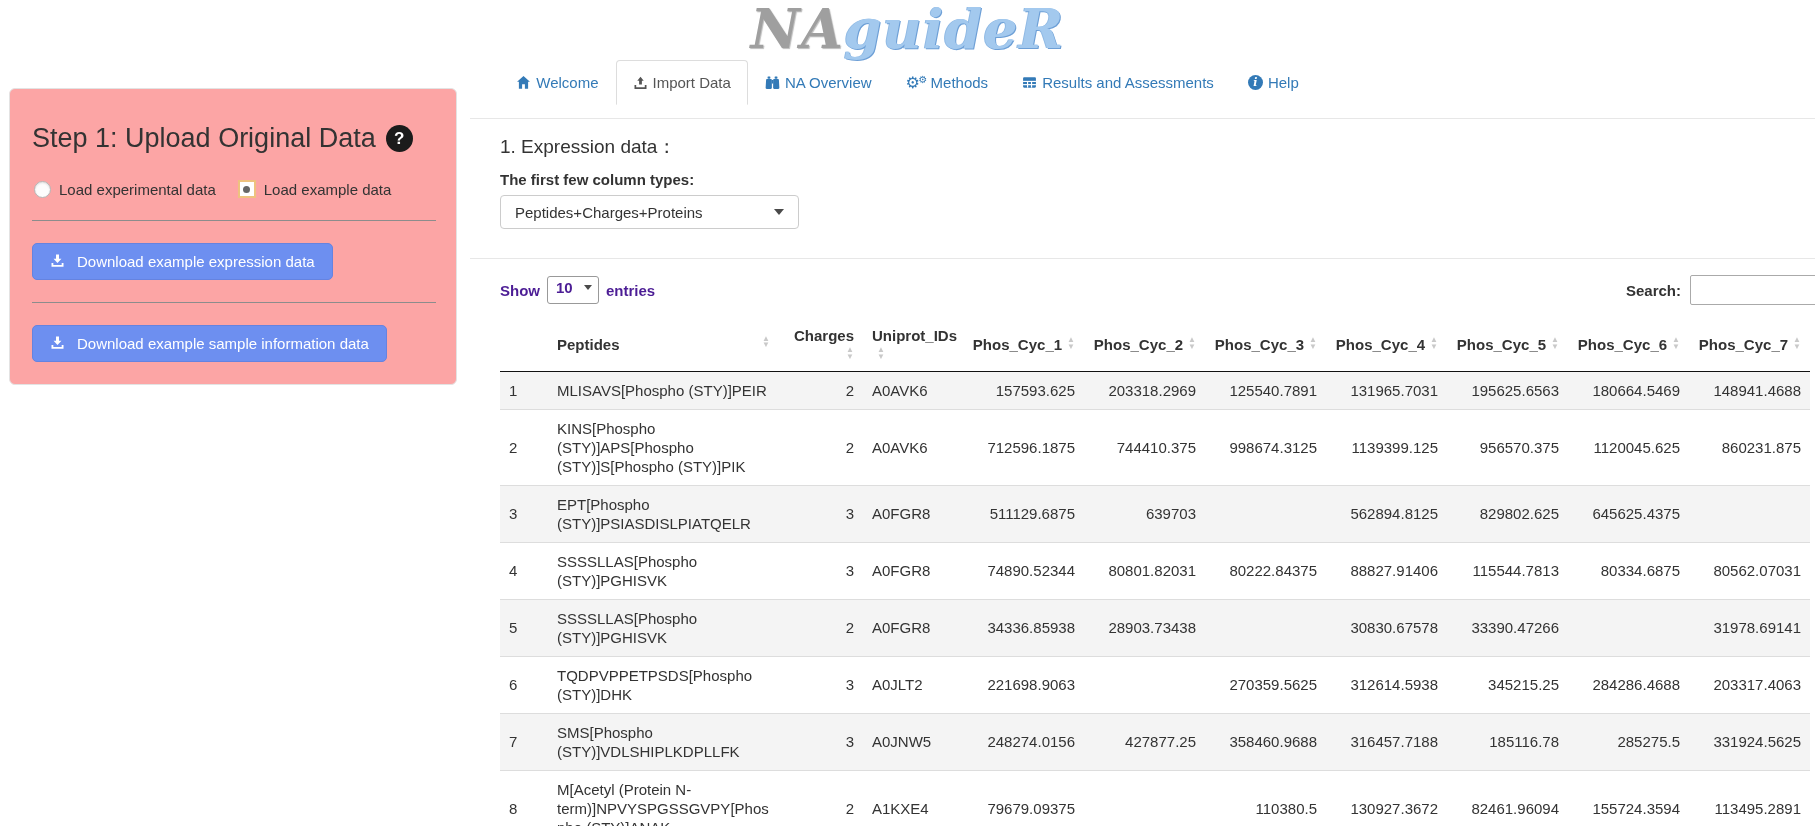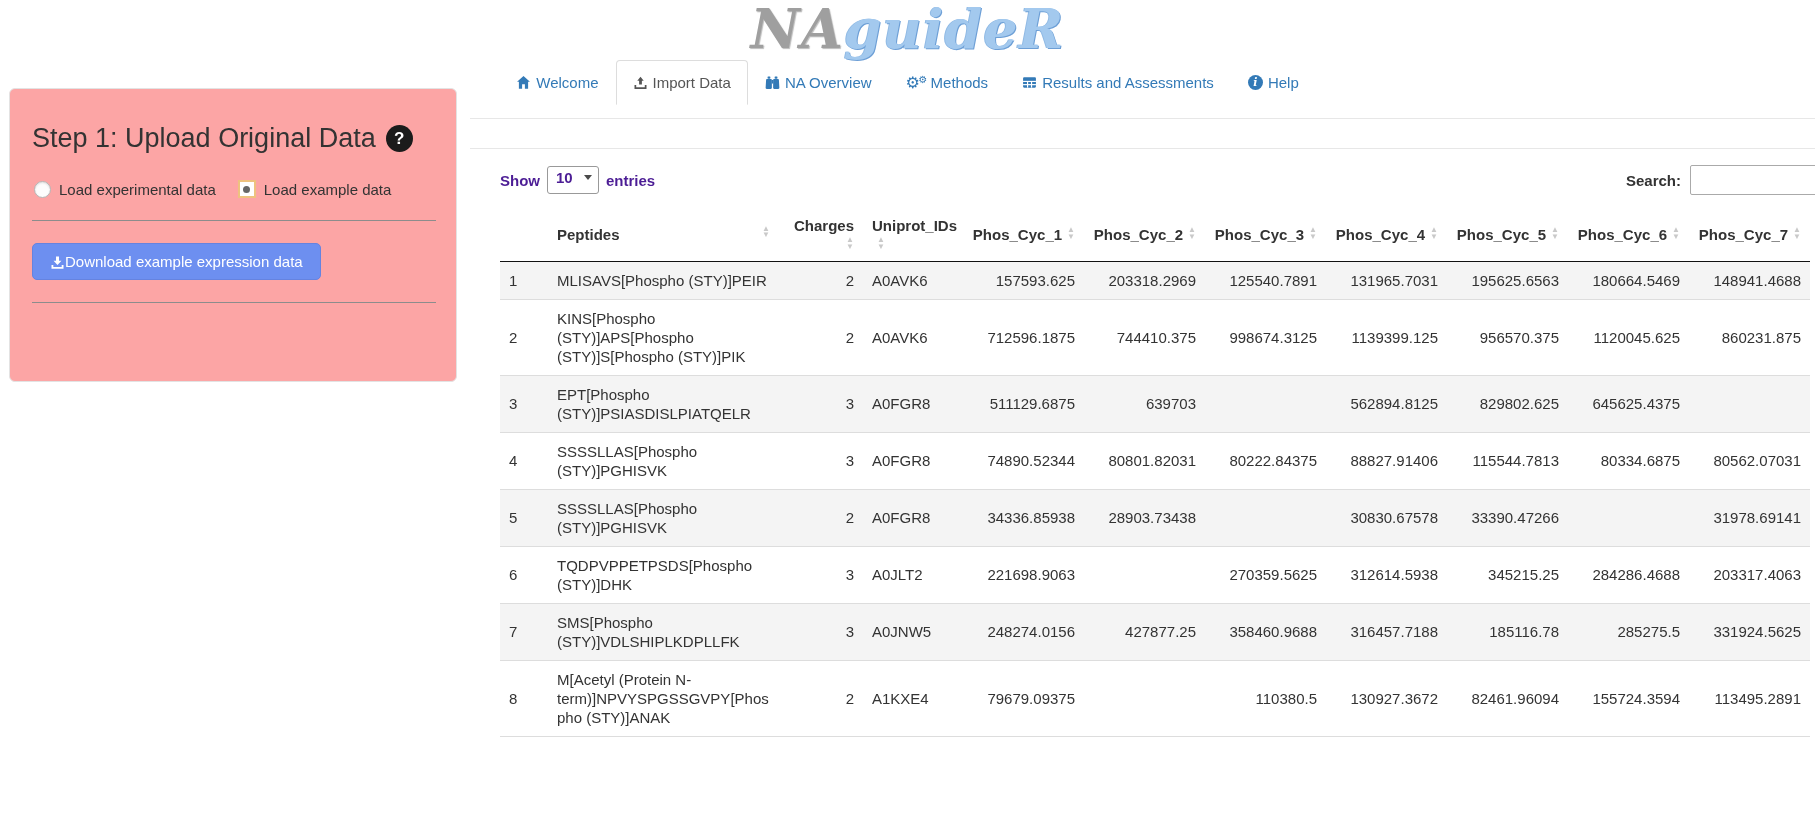--- a/index.html
+++ b/index.html
@@ -55,21 +55,21 @@
     width:15px;height:15px;border-radius:50%;border:1px solid #b5b5b5;
     background:#fdfdfd;flex:none;box-shadow:inset 0 1px 2px rgba(0,0,0,.12);
   }
   .radio-sq{
     width:14px;height:14px;border:2px solid #eec27f;background:#fff;flex:none;
     display:flex;align-items:center;justify-content:center;
   }
   .radio-dot{width:7px;height:7px;border-radius:50%;background:#666;}
   .sidebar hr{border:0;border-top:1px solid #8c8c8c;margin:22px 0;}
   .dl-btn{
-    display:inline-flex;align-items:flex-end;gap:0;border:1px solid #6583e0;
+    display:inline-flex;align-items:flex-start;gap:12px;border:1px solid #6583e0;
     background:#6d8ff0;color:#fff;font-size:15px;border-radius:5px;
     padding:9px 17px;cursor:pointer;font-family:inherit;
   }
   .dl-btn svg{display:block;}
   
   .main{flex:1;min-width:0;padding:30px 0 0 0;margin-left:13px;}
   .main .inner{padding-left:30px;}
   .main hr{border:0;border-top:1px solid #e7e7e7;margin:0;}
   .section-title{font-size:19px;font-weight:400;color:#333;margin:15px 0 11px 0;}
   .col-types-label{font-weight:bold;font-size:15px;margin:0 0 7px 0;}
@@ -197,24 +197,41 @@
     <button class="dl-btn">
       <span>
         <svg width="15" height="15" viewBox="0 0 14 14" fill="#fff">
             <path d="M5.6 1.3 8.4 1.3 8.4 5.4 10.7 5.4 7 9.3 3.3 5.4 5.6 5.4Z"></path>
             <path d="M1.4 9.4 3.1 9.4 3.1 11.2 10.9 11.2 10.9 9.4 12.6 9.4 12.6 12.9 1.4 12.9Z"></path>
           </svg>
       </span>
       <span>Download example expression data</span>
     </button>
     <hr>
+    <button class="dl-btn">
+      <span>
+        <svg width="15" height="15" viewBox="0 0 14 14" fill="#fff">
+            <path d="M5.6 1.3 8.4 1.3 8.4 5.4 10.7 5.4 7 9.3 3.3 5.4 5.6 5.4Z"></path>
+            <path d="M1.4 9.4 3.1 9.4 3.1 11.2 10.9 11.2 10.9 9.4 12.6 9.4 12.6 12.9 1.4 12.9Z"></path>
+          </svg>
+      </span>
+      <span>Download example sample information data</span>
+    </button>
   </div>
 
   <div class="main">
     <hr>
+    <div class="inner">
+      <h3 class="section-title">1. Expression data：</h3>
+      <div class="col-types-label">The first few column types:</div>
+      <div class="selectize">
+        <span>Peptides+Charges+Proteins</span>
+        <span class="caret-down"></span>
+      </div>
+    </div>
     <hr class="dt-divider">
     <div class="inner">
       <div class="dt-controls">
         <div class="dt-length">
           <span>Show</span>
           <span class="entries-select">
             <span>10</span>
             <span class="caret-down"></span>
           </span>
           <span>entries</span>

